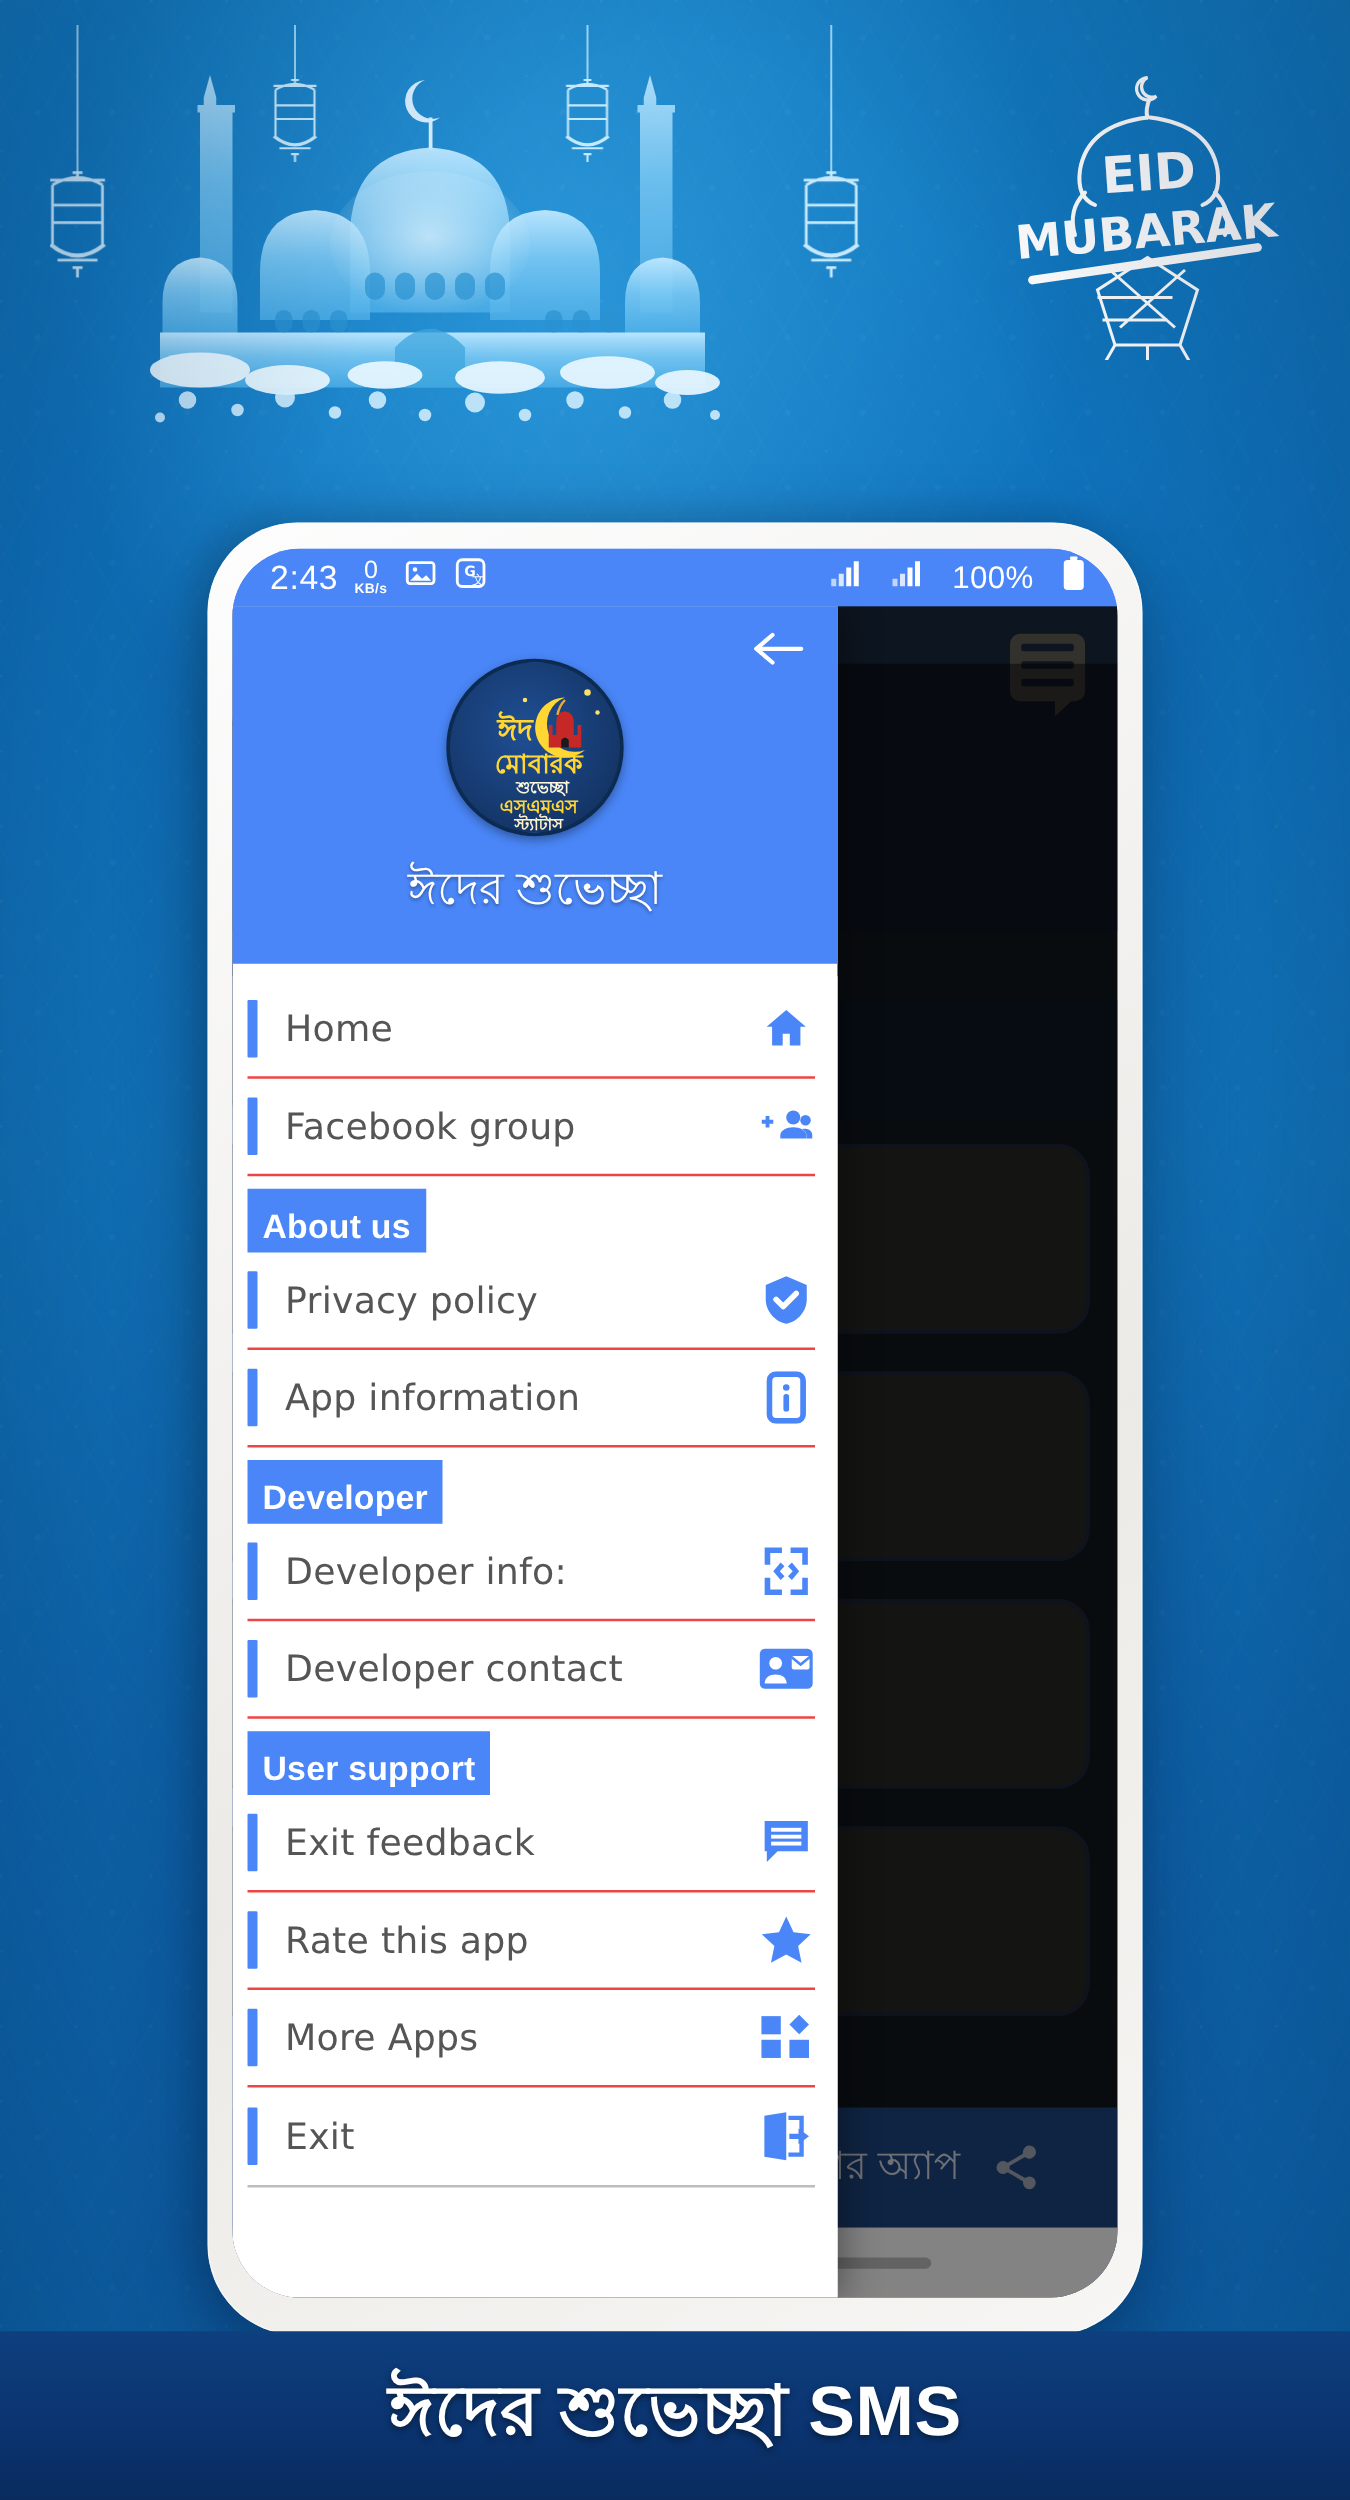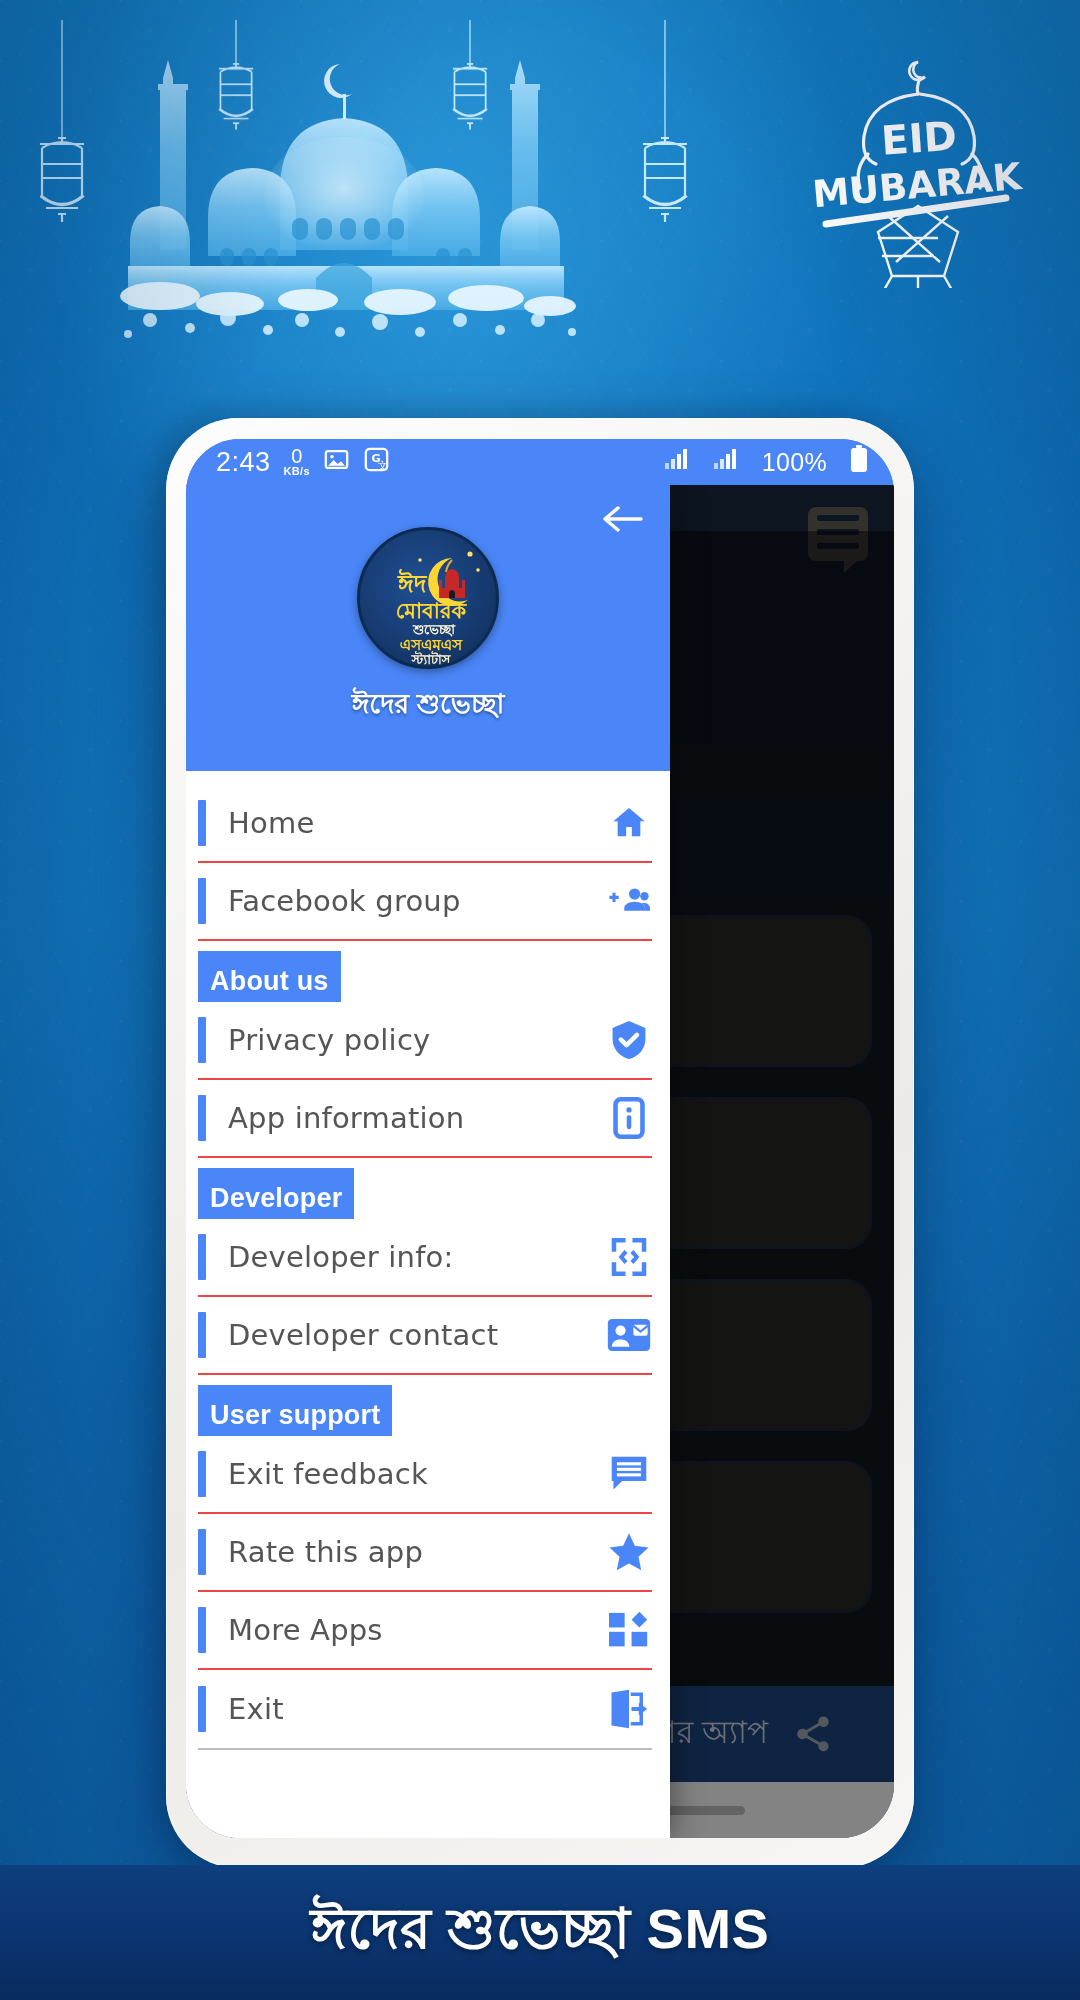--- a/index.html
+++ b/index.html
@@ -148,21 +148,21 @@
     cursor:pointer;
   }
   #drawer-logo{
     width:142px; height:142px; border-radius:50%;
     background:radial-gradient(circle at 44% 40%, #1f4f93 0%, #16396e 62%, #102a53 100%);
     border:3px solid #0c2banchor; border:3px solid #0c2b52;
     position:relative; overflow:hidden; margin-top:26px;
     box-shadow:0 3px 8px rgba(0,0,0,.35);
   }
   #drawer-title{
-    color:#fff; font-size:27px; font-weight:bold; margin-top:14px;
+    color:#fff; font-size:36px; font-weight:normal; margin-top:14px;
     text-shadow:0 2px 3px rgba(0,0,0,.35);
   }
 
   
   #drawer-menu{ flex:1; overflow:hidden; background:#fff; padding-top:4px; }
   .section-head{
     display:inline-block; background:#4a86f7; color:#fff;
     font-size:27px; font-weight:bold; padding:15px 12px 5px 12px;
     margin:10px 0 0 12px; letter-spacing:.2px;text-align:right;
   }

